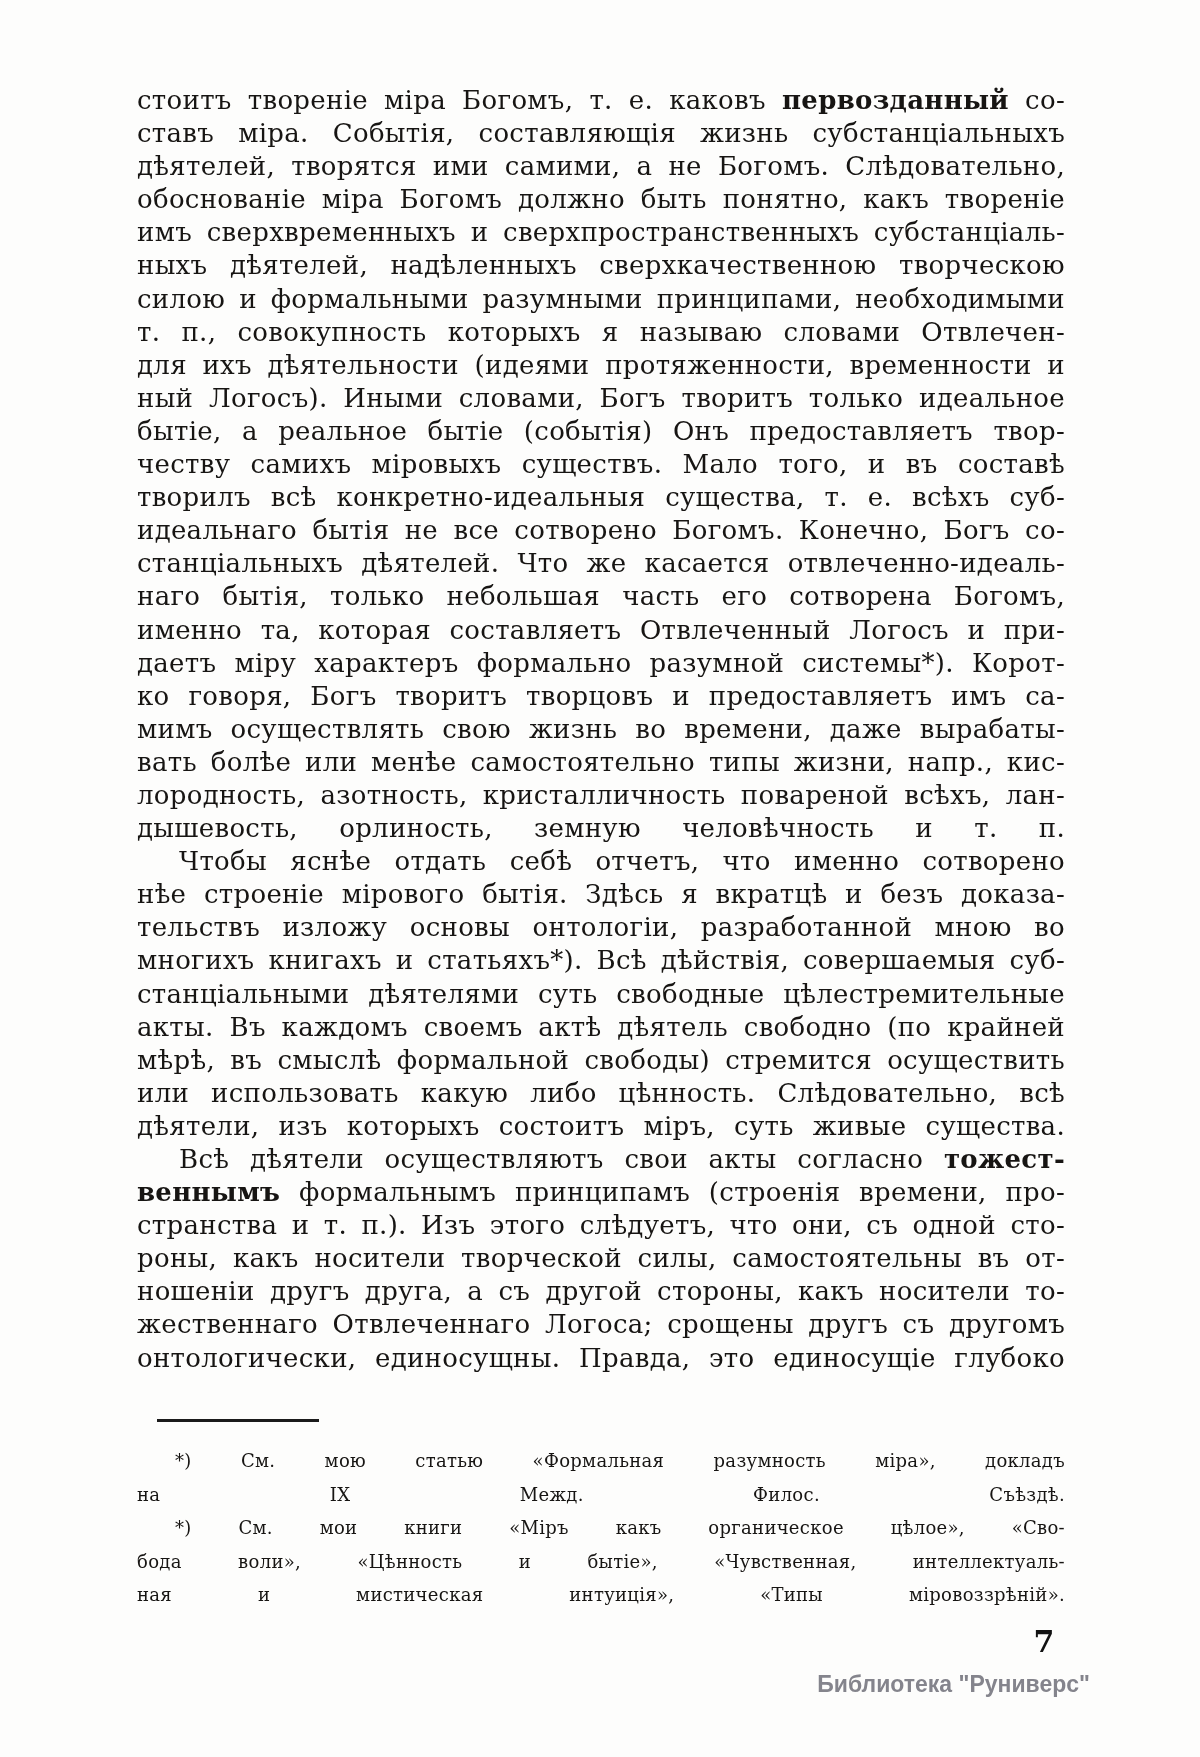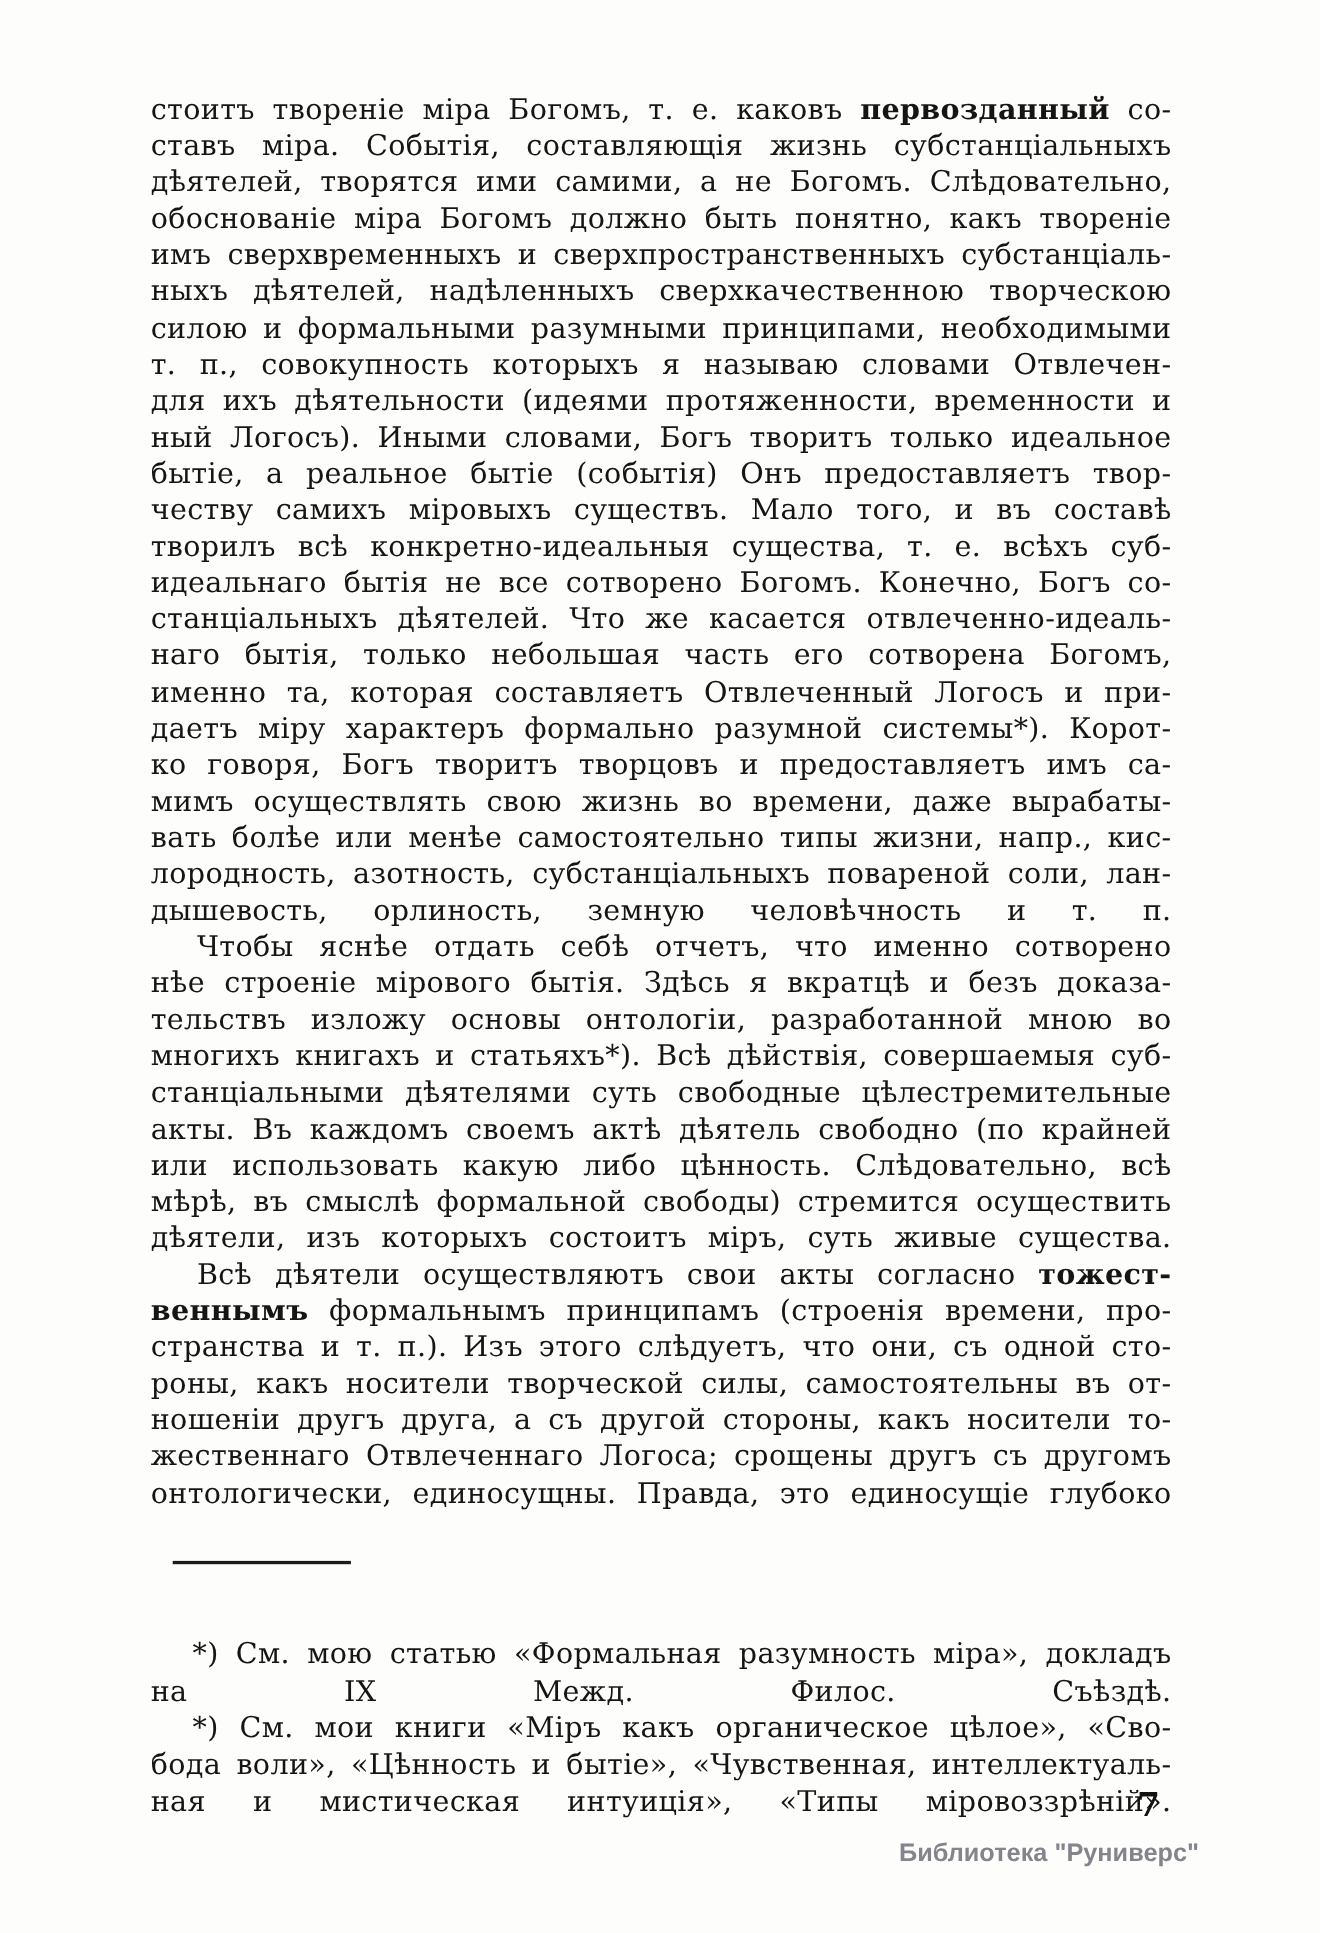--- a/index.html
+++ b/index.html
@@ -28,23 +28,23 @@
     height: 33.1px;
     line-height: 33.1px;
     text-align: justify;
     text-align-last: justify;
     white-space: normal;
     overflow: visible;
   }
   #footnotes {
     position: absolute;
     left: 137px;
-    top: 1488px;
+    top: 1444px;
     width: 928px;
-    font-size: 26px;
+    font-size: 18px;
     letter-spacing: 0.3px;
   }
   #footnotes .line {
     height: 33.5px;
     line-height: 33.5px;
     text-align: justify;
     text-align-last: justify;
   }
   .line.last { text-align-last: left; }
   .line.indent { text-indent: 42px; }
@@ -98,30 +98,30 @@
       <div class="line"><span>честву самихъ міровыхъ существъ. Мало того, и въ составѣ</span></div>
       <div class="line"><span>творилъ всѣ конкретно-идеальныя существа, т. е. всѣхъ суб-</span></div>
       <div class="line"><span>идеальнаго бытія не все сотворено Богомъ. Конечно, Богъ со-</span></div>
       <div class="line"><span>станціальныхъ дѣятелей. Что же касается отвлеченно-идеаль-</span></div>
       <div class="line"><span>наго бытія, только небольшая часть его сотворена Богомъ,</span></div>
       <div class="line"><span>именно та, которая составляетъ Отвлеченный Логосъ и при-</span></div>
       <div class="line"><span>даетъ міру характеръ формально разумной системы*). Корот-</span></div>
       <div class="line"><span>ко говоря, Богъ творитъ творцовъ и предоставляетъ имъ са-</span></div>
       <div class="line"><span>мимъ осуществлять свою жизнь во времени, даже вырабаты-</span></div>
       <div class="line"><span>вать болѣе или менѣе самостоятельно типы жизни, напр., кис-</span></div>
-      <div class="line"><span>лородность, азотность, субстанціальныхъ повареной соли, лан-</span></div>
+      <div class="line"><span>лородность, азотность, кристалличность повареной всѣхъ, лан-</span></div>
       <div class="line last"><span>дышевость, орлиность, земную человѣчность и т. п.</span></div>
       <div class="line indent"><span>Чтобы яснѣе отдать себѣ отчетъ, что именно сотворено</span></div>
       <div class="line"><span>нѣе строеніе мірового бытія. Здѣсь я вкратцѣ и безъ доказа-</span></div>
       <div class="line"><span>тельствъ изложу основы онтологіи, разработанной мною во</span></div>
       <div class="line"><span>многихъ книгахъ и статьяхъ*). Всѣ дѣйствія, совершаемыя суб-</span></div>
       <div class="line"><span>станціальными дѣятелями суть свободные цѣлестремительные</span></div>
       <div class="line"><span>акты. Въ каждомъ своемъ актѣ дѣятель свободно (по крайней</span></div>
+      <div class="line"><span>мѣрѣ, въ смыслѣ формальной свободы) стремится осуществить</span></div>
       <div class="line"><span>или использовать какую либо цѣнность. Слѣдовательно, всѣ</span></div>
-      <div class="line"><span>мѣрѣ, въ смыслѣ формальной свободы) стремится осуществить</span></div>
       <div class="line last"><span>дѣятели, изъ которыхъ состоитъ міръ, суть живые существа.</span></div>
       <div class="line indent"><span>Всѣ дѣятели осуществляютъ свои акты согласно </span><span class="bold">тожест-</span></div>
       <div class="line"><span class="bold">веннымъ</span><span> формальнымъ принципамъ (строенія времени, про-</span></div>
       <div class="line"><span>странства и т. п.). Изъ этого слѣдуетъ, что они, съ одной сто-</span></div>
       <div class="line"><span>роны, какъ носители творческой силы, самостоятельны въ от-</span></div>
       <div class="line"><span>ношеніи другъ друга, а съ другой стороны, какъ носители то-</span></div>
       <div class="line"><span>жественнаго Отвлеченнаго Логоса; срощены другъ съ другомъ</span></div>
       <div class="line"><span>онтологически, единосущны. Правда, это единосущіе глубоко</span></div>
     </div>
 

